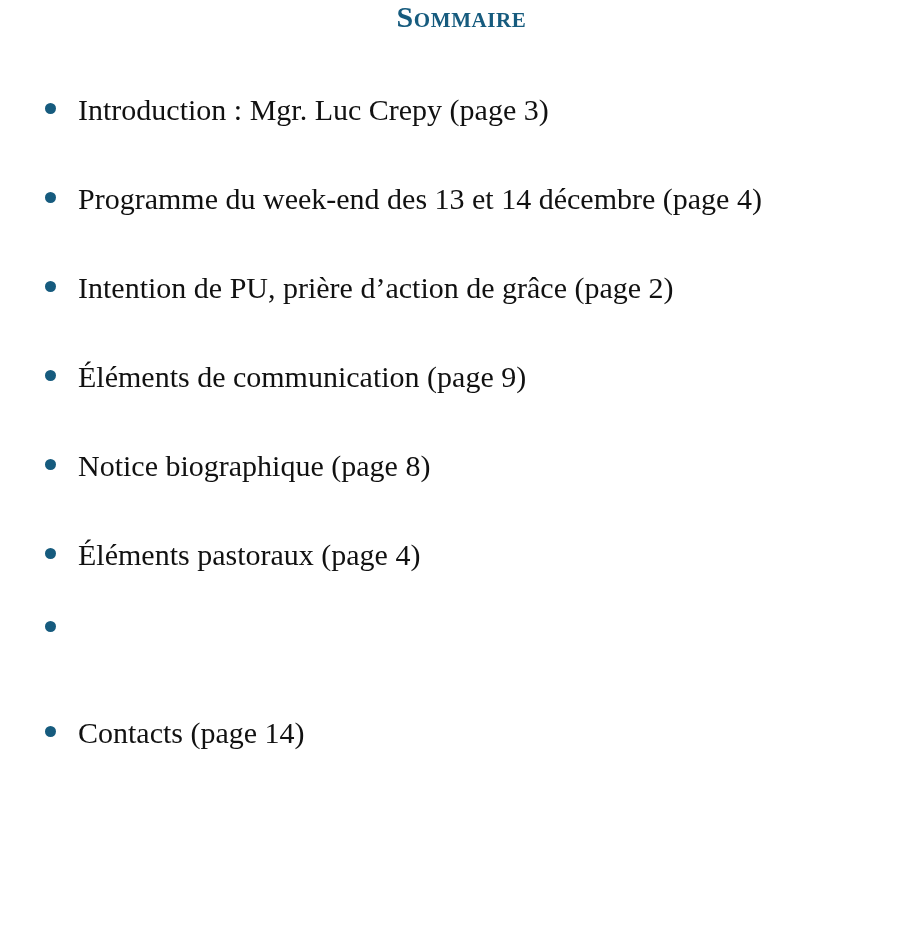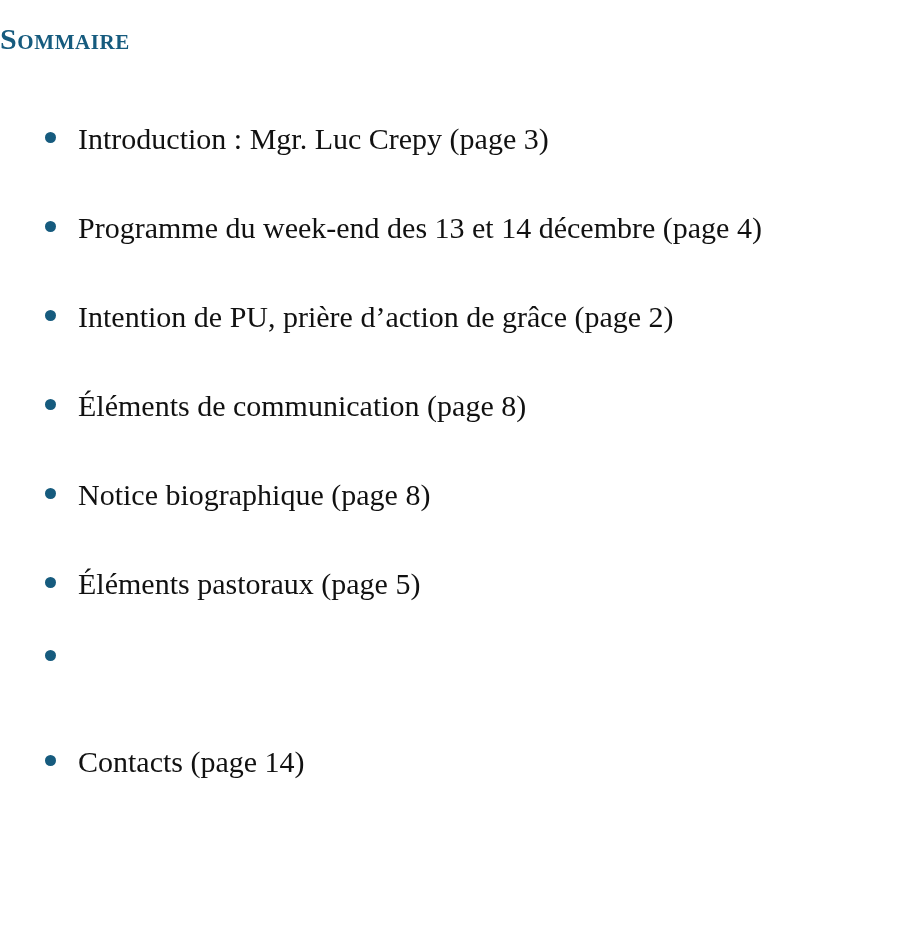--- a/index.html
+++ b/index.html
@@ -17,37 +17,36 @@
 
   .page {
     position: relative;
     width: 923px;
     height: 929px;
     box-sizing: border-box;
     padding: 0;
   }
 
   .doc-title {
-    text-align: left;
+    text-align: center;
     color: #165b7e;
     font-family: "Liberation Serif", "DejaVu Serif", serif;
     font-variant: small-caps;
     font-weight: bold;
     font-size: 30px;
     letter-spacing: 0.6px;
     margin: 0;
-    padding-top: 22px;
   }
 
   .toc {
     list-style: none;
     margin: 0;
     padding: 0;
     position: relative;
-    top: 66px;
+    top: 59px;
   }
 
   .toc-item {
     display: flex;
     align-items: baseline;
     padding-left: 45px;
     height: 89px;
   }
 
   .bullet {
@@ -89,31 +88,31 @@
       <span class="toc-label">Programme du week-end des 13 et 14 décembre (page 4)</span>
     </li>
 
     <li class="toc-item">
       <span class="bullet"></span>
       <span class="toc-label">Intention de PU, prière d’action de grâce (page 2)</span>
     </li>
 
     <li class="toc-item">
       <span class="bullet"></span>
-      <span class="toc-label">Éléments de communication (page 8)</span>
+      <span class="toc-label">Éléments de communication (page 9)</span>
     </li>
 
     <li class="toc-item">
       <span class="bullet"></span>
       <span class="toc-label">Notice biographique (page 8)</span>
     </li>
 
     <li class="toc-item">
       <span class="bullet"></span>
-      <span class="toc-label">Éléments pastoraux (page 5)</span>
+      <span class="toc-label">Éléments pastoraux (page 4)</span>
     </li>
 
     <li class="toc-item">
       <span class="bullet"></span>
     </li>
 
 
     <li class="toc-item">
       <span class="bullet"></span>
       <span class="toc-label">Contacts (page 14)</span>

